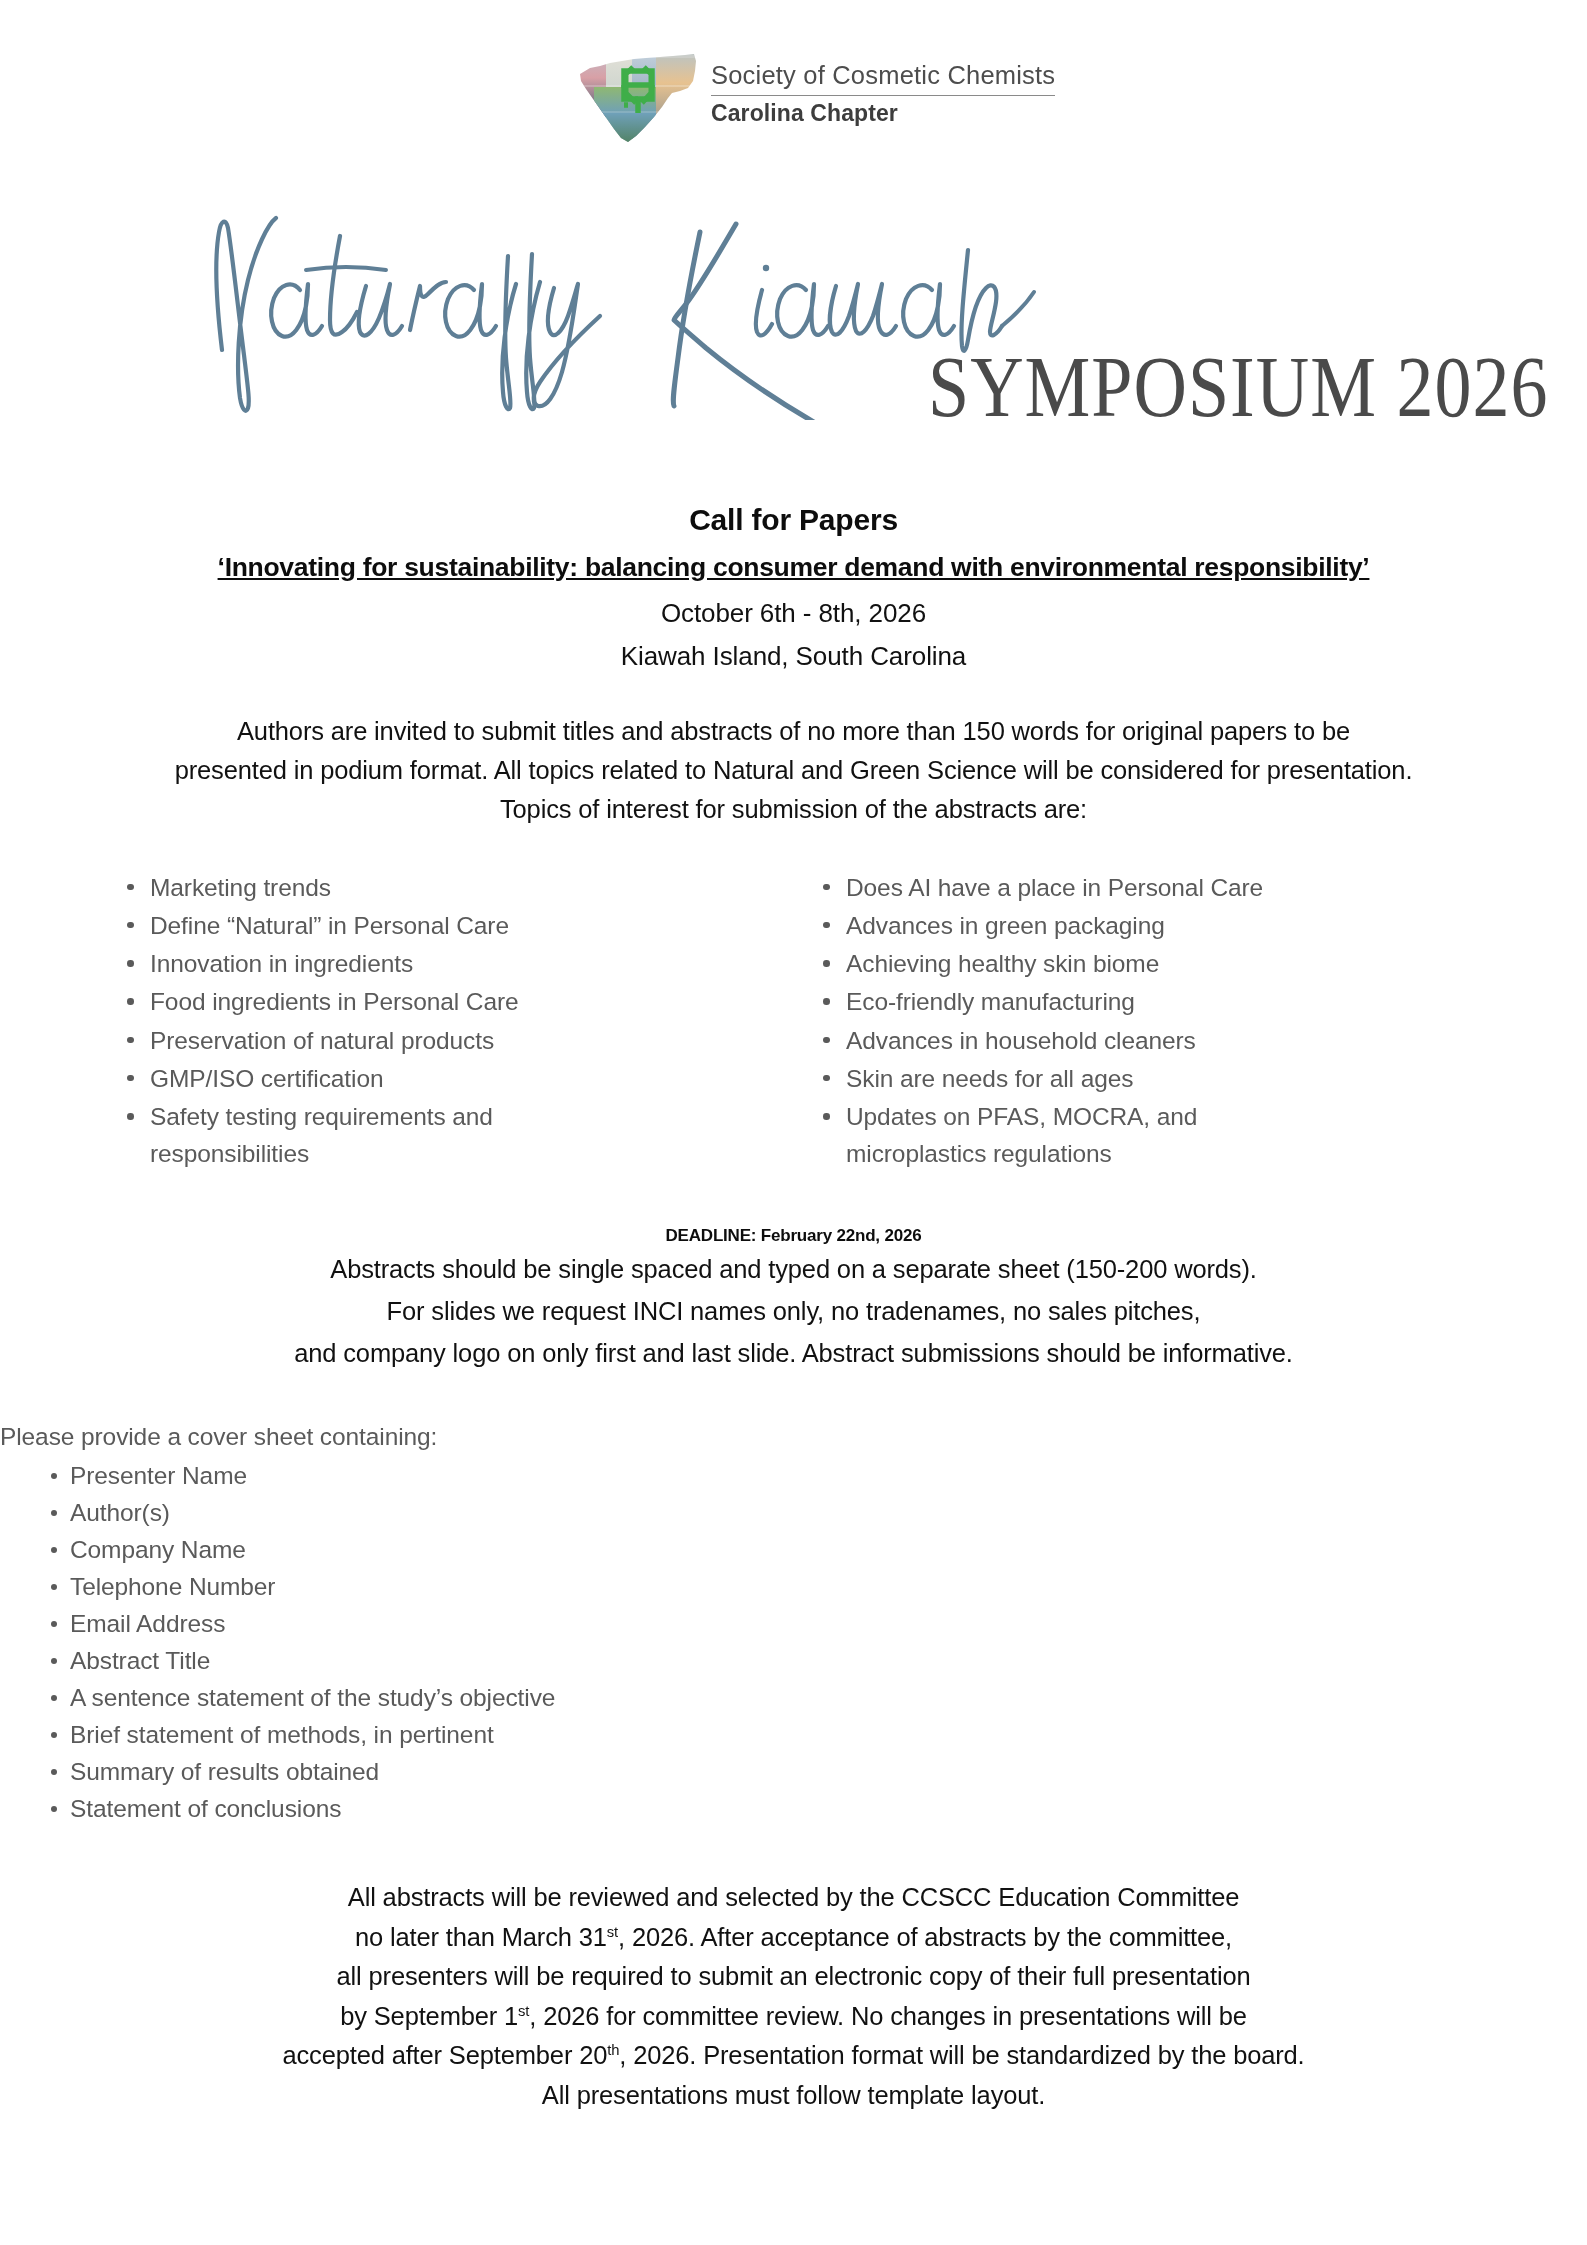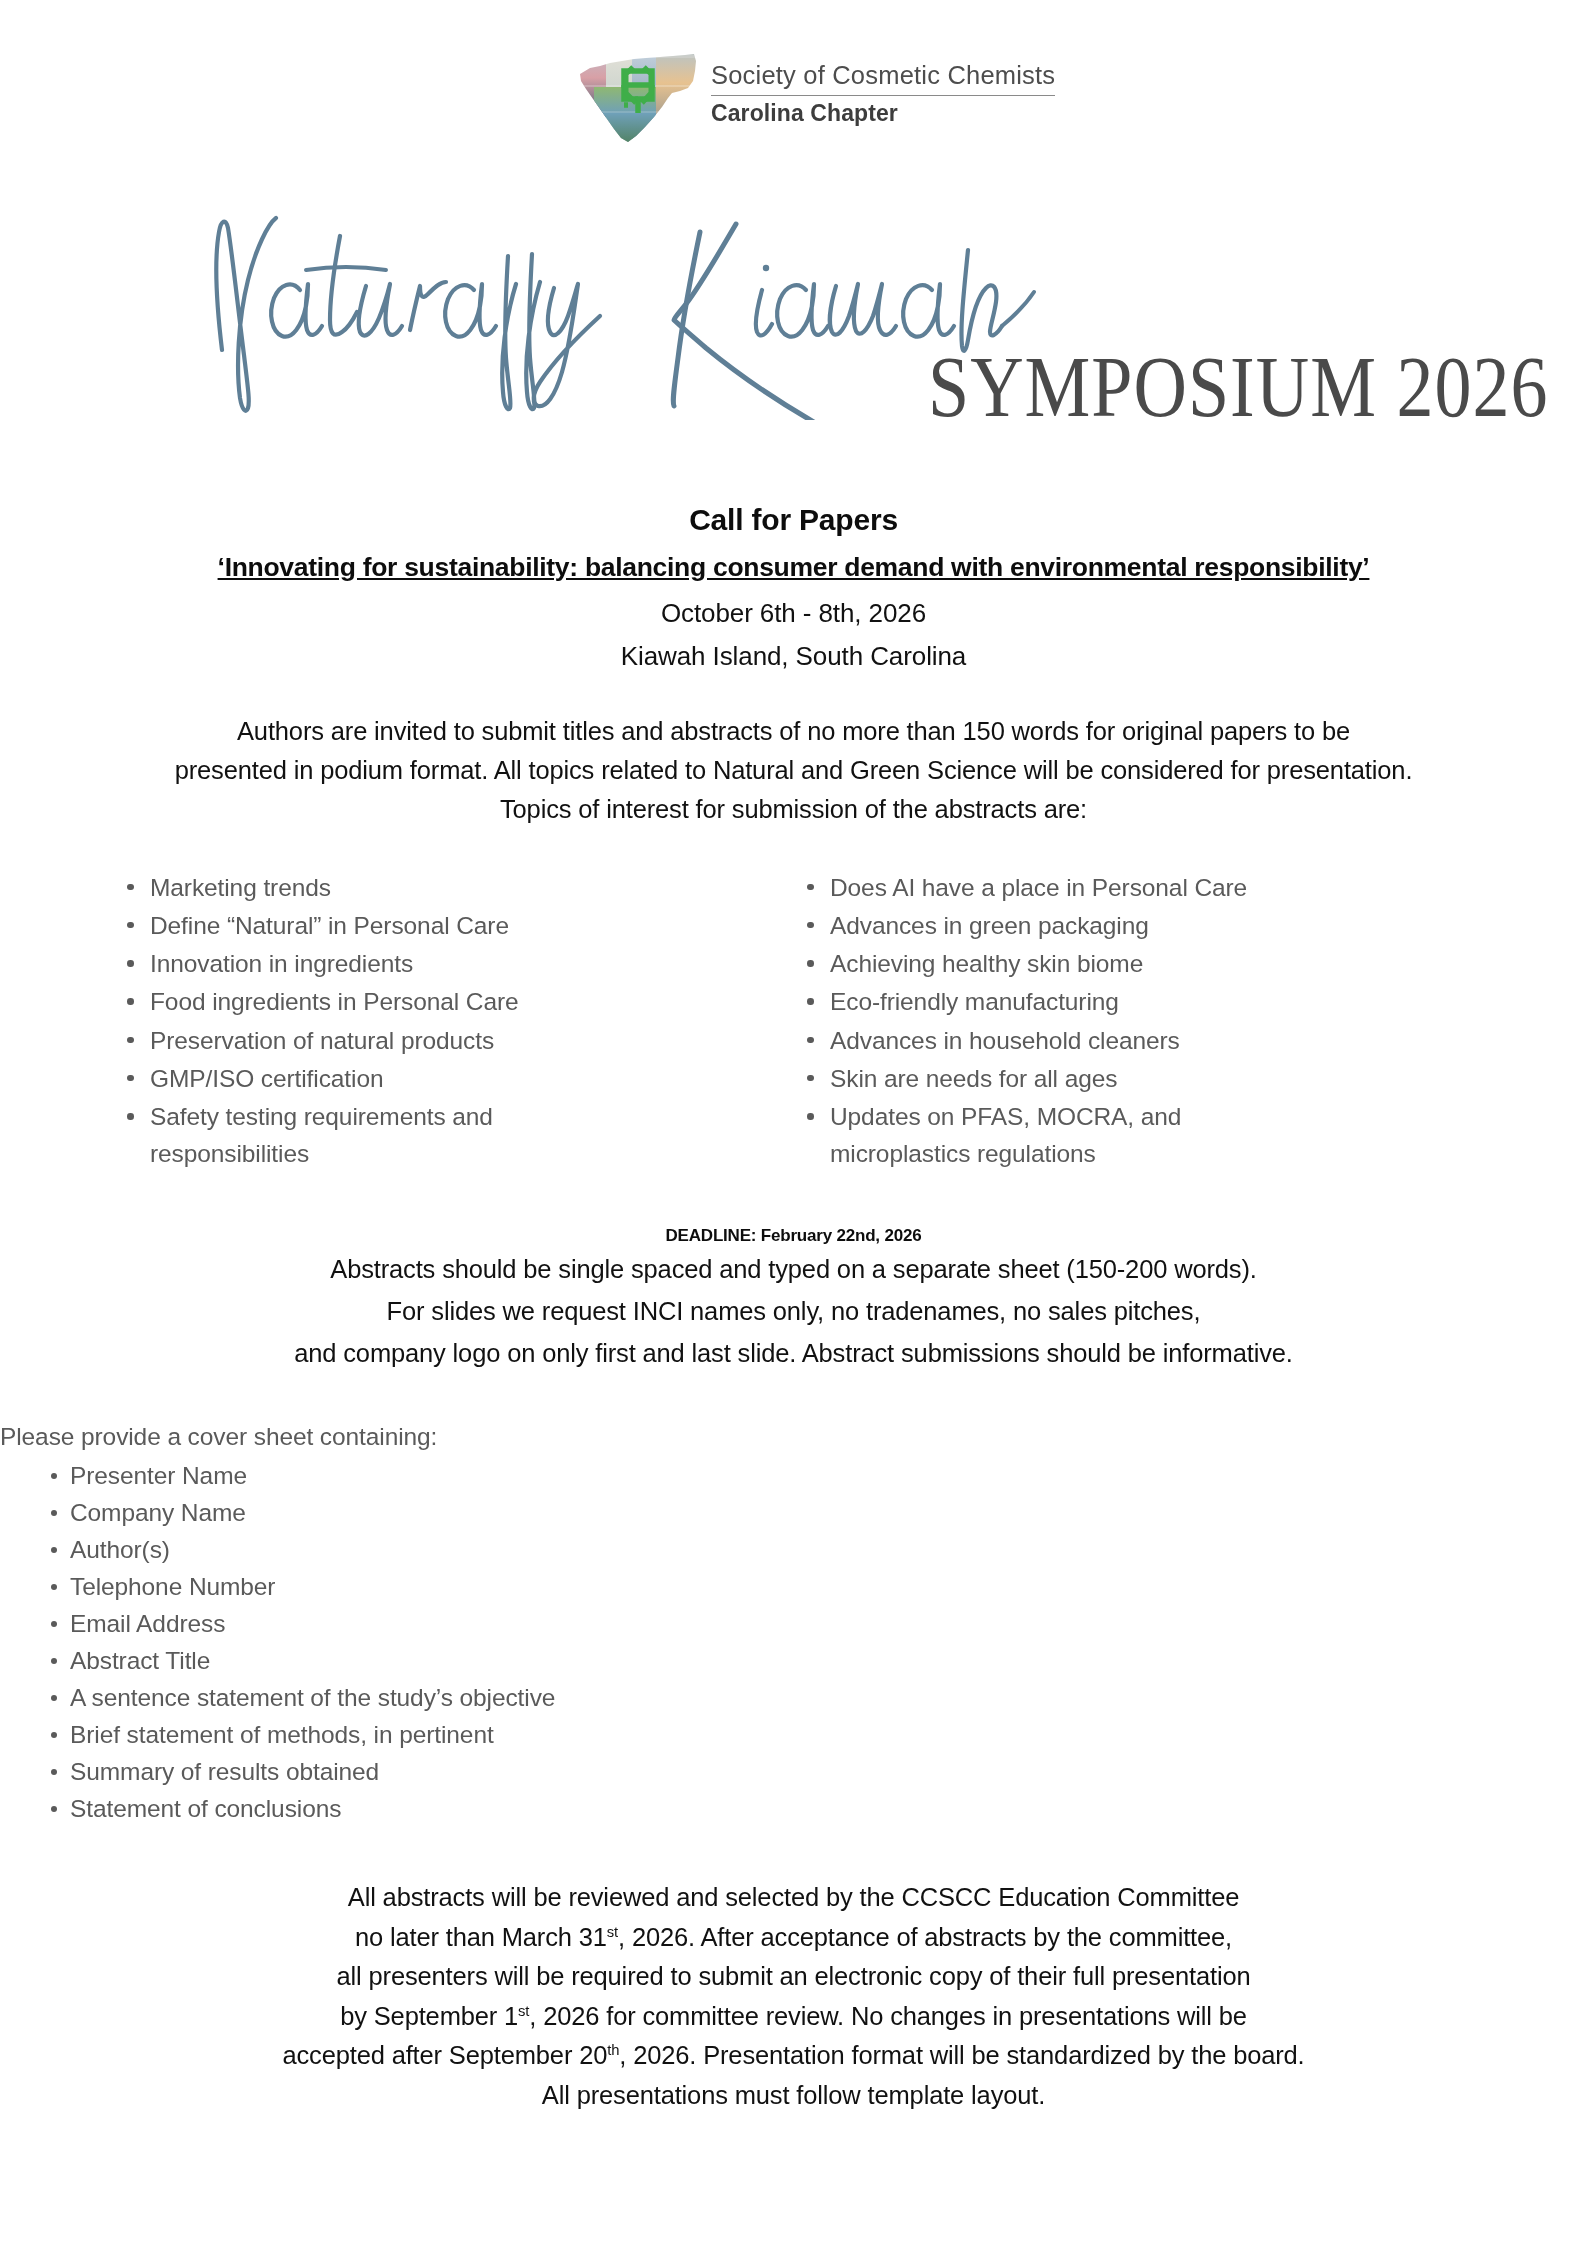--- a/index.html
+++ b/index.html
@@ -137,21 +137,21 @@
     letter-spacing: -0.15px;
     text-align: center;
   }
 
   
   .topics {
     margin-top: 40px;
     display: flex;
     padding-left: 118px;
     padding-right: 36px;
-    gap: 0;
+    gap: 16px;
   }
   .topics-col { width: 480px; flex: 0 0 auto; }
   .topics-col.right { margin-left: 200px; }
 
   ul.tlist { list-style: none; }
   ul.tlist li {
     position: relative;
     padding-left: 32px;
     font-size: 24.5px;
     color: #5a5a5a;
@@ -407,22 +407,22 @@
       <div class="deadline-title">DEADLINE: February 22nd, 2026</div>
       <div class="deadline-line">Abstracts should be single spaced and typed on a separate sheet (150-200 words).</div>
       <div class="deadline-line">For slides we request INCI names only, no tradenames, no sales pitches,</div>
       <div class="deadline-line">and company logo on only first and last slide. Abstract submissions should be informative.</div>
     </div>
 
     <div class="cover-wrap">
       <div class="cover-head">Please provide a cover sheet containing:</div>
       <ul class="clist">
         <li>Presenter Name</li>
+        <li>Author(s)</li>
         <li>Company Name</li>
-        <li>Author(s)</li>
         <li>Telephone Number</li>
         <li>Email Address</li>
         <li>Abstract Title</li>
         <li>A sentence statement of the study’s objective</li>
         <li>Brief statement of methods, in pertinent</li>
         <li>Summary of results obtained</li>
         <li>Statement of conclusions</li>
       </ul>
     </div>
 

